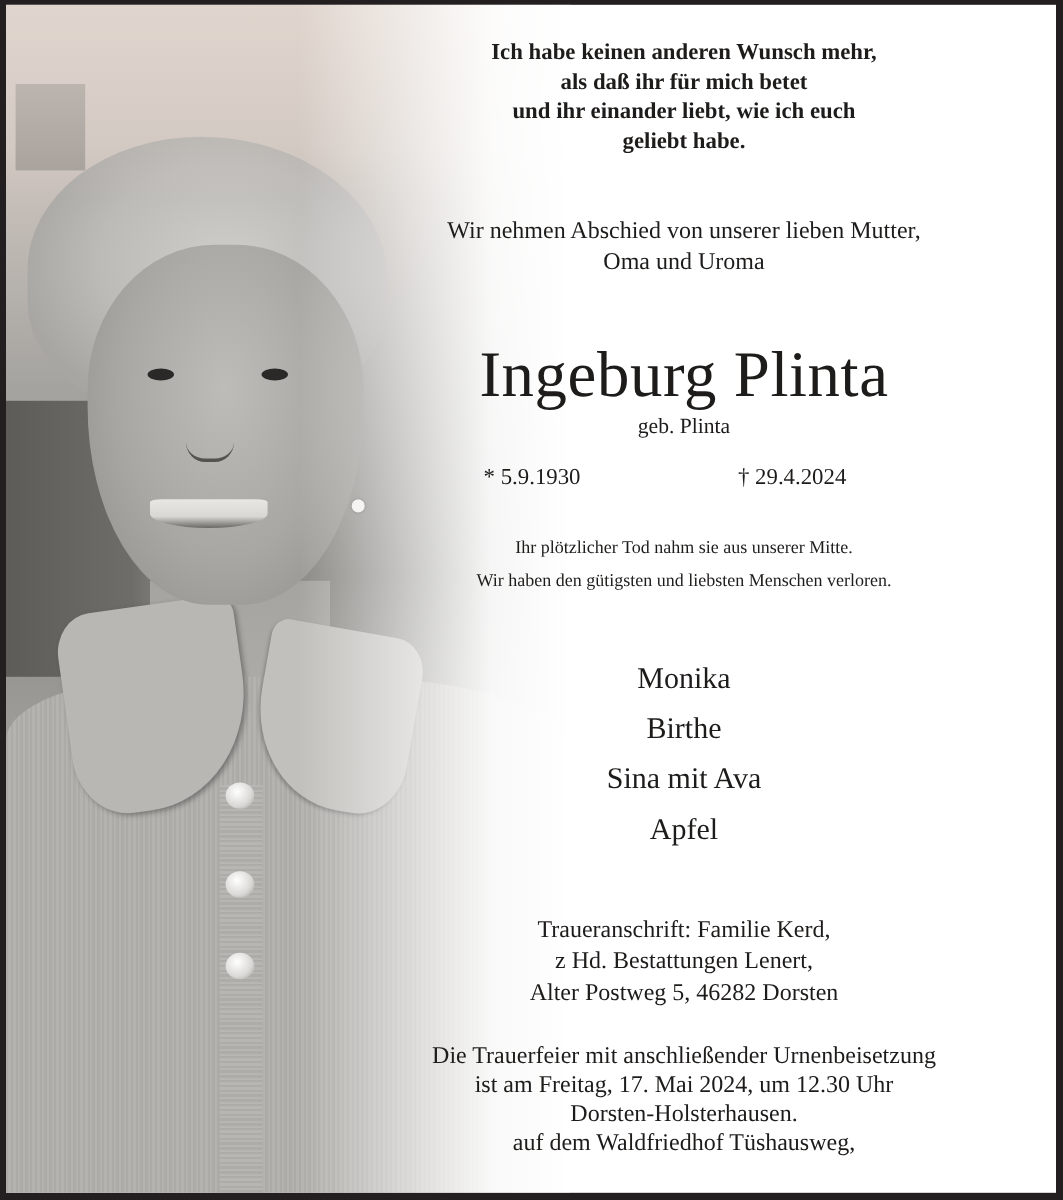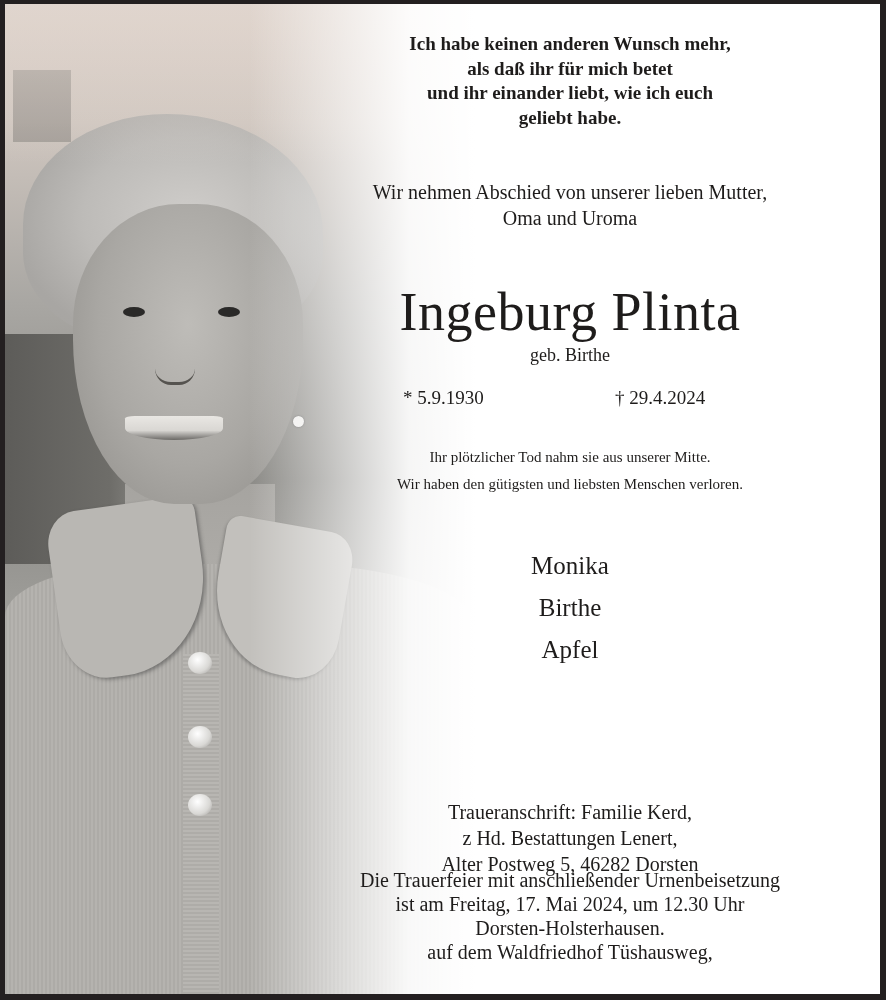--- a/index.html
+++ b/index.html
@@ -79,21 +79,21 @@
   .blk { position:absolute; left:260px; width:610px; }
   .quote { top:28px; font-size:17px; line-height:24.5px; font-family:"Liberation Serif",serif; font-size:19px;font-weight:bold; }
   .farewell { top:175px; font-size:20px; line-height:26px; font-family:"Liberation Serif",serif; }
   .name { top:278px; font-size:54px; line-height:60px; font-family:"Liberation Serif",serif; letter-spacing:0.5px; }
   .maiden { top:340px; font-size:18px; line-height:22px; font-family:"Liberation Serif",serif; }
   .dates { position:absolute; top:383px; font-size:19px; font-family:"Liberation Serif",serif; }
   .dates .born { position:absolute; left:398px; white-space:nowrap; }
   .dates .died { position:absolute; left:610px; white-space:nowrap; }
   .sudden { top:440px; font-size:15px; line-height:27px; font-family:"Liberation Serif",serif; }
   .family { top:541px; font-size:25px; line-height:42px; font-family:"Liberation Serif",serif; }
-  .address { top:758px; font-size:20px; line-height:26px; font-family:"Liberation Serif",serif;margin-top:37px; }
+  .address { top:758px; font-size:20px; line-height:26px; font-family:"Liberation Serif",serif; }
   .service { top:864px; font-size:20px; line-height:24px; font-family:"Liberation Serif",serif; }
   .line { display:block; white-space:nowrap; }
 </style>
 </head>
 <body>
 
 <div class="page">
 
   <div class="photo">
     <div class="bg"></div>
@@ -126,35 +126,36 @@
       <span class="line">und ihr einander liebt, wie ich euch</span>
       <span class="line">geliebt habe.</span>
     </div>
 
     <div class="blk farewell">
       <span class="line">Wir nehmen Abschied von unserer lieben Mutter,</span>
       <span class="line">Oma und Uroma</span>
     </div>
 
     <div class="blk name">Ingeburg Plinta</div>
-    <div class="blk maiden">geb. Birthe</div>
+    <div class="blk maiden">geb. Plinta</div>
 
     <div class="dates">
       <span class="born">* 5.9.1930</span>
       <span class="died">† 29.4.2024</span>
     </div>
 
     <div class="blk sudden">
       <span class="line">Ihr plötzlicher Tod nahm sie aus unserer Mitte.</span>
       <span class="line">Wir haben den gütigsten und liebsten Menschen verloren.</span>
     </div>
 
     <div class="blk family">
       <span class="line">Monika</span>
       <span class="line">Birthe</span>
+      <span class="line">Sina mit Ava</span>
       <span class="line">Apfel</span>
     </div>
 
     <div class="blk address">
       <span class="line">Traueranschrift: Familie Kerd,</span>
       <span class="line">z Hd. Bestattungen Lenert,</span>
       <span class="line">Alter Postweg 5, 46282 Dorsten</span>
     </div>
 
     <div class="blk service">

